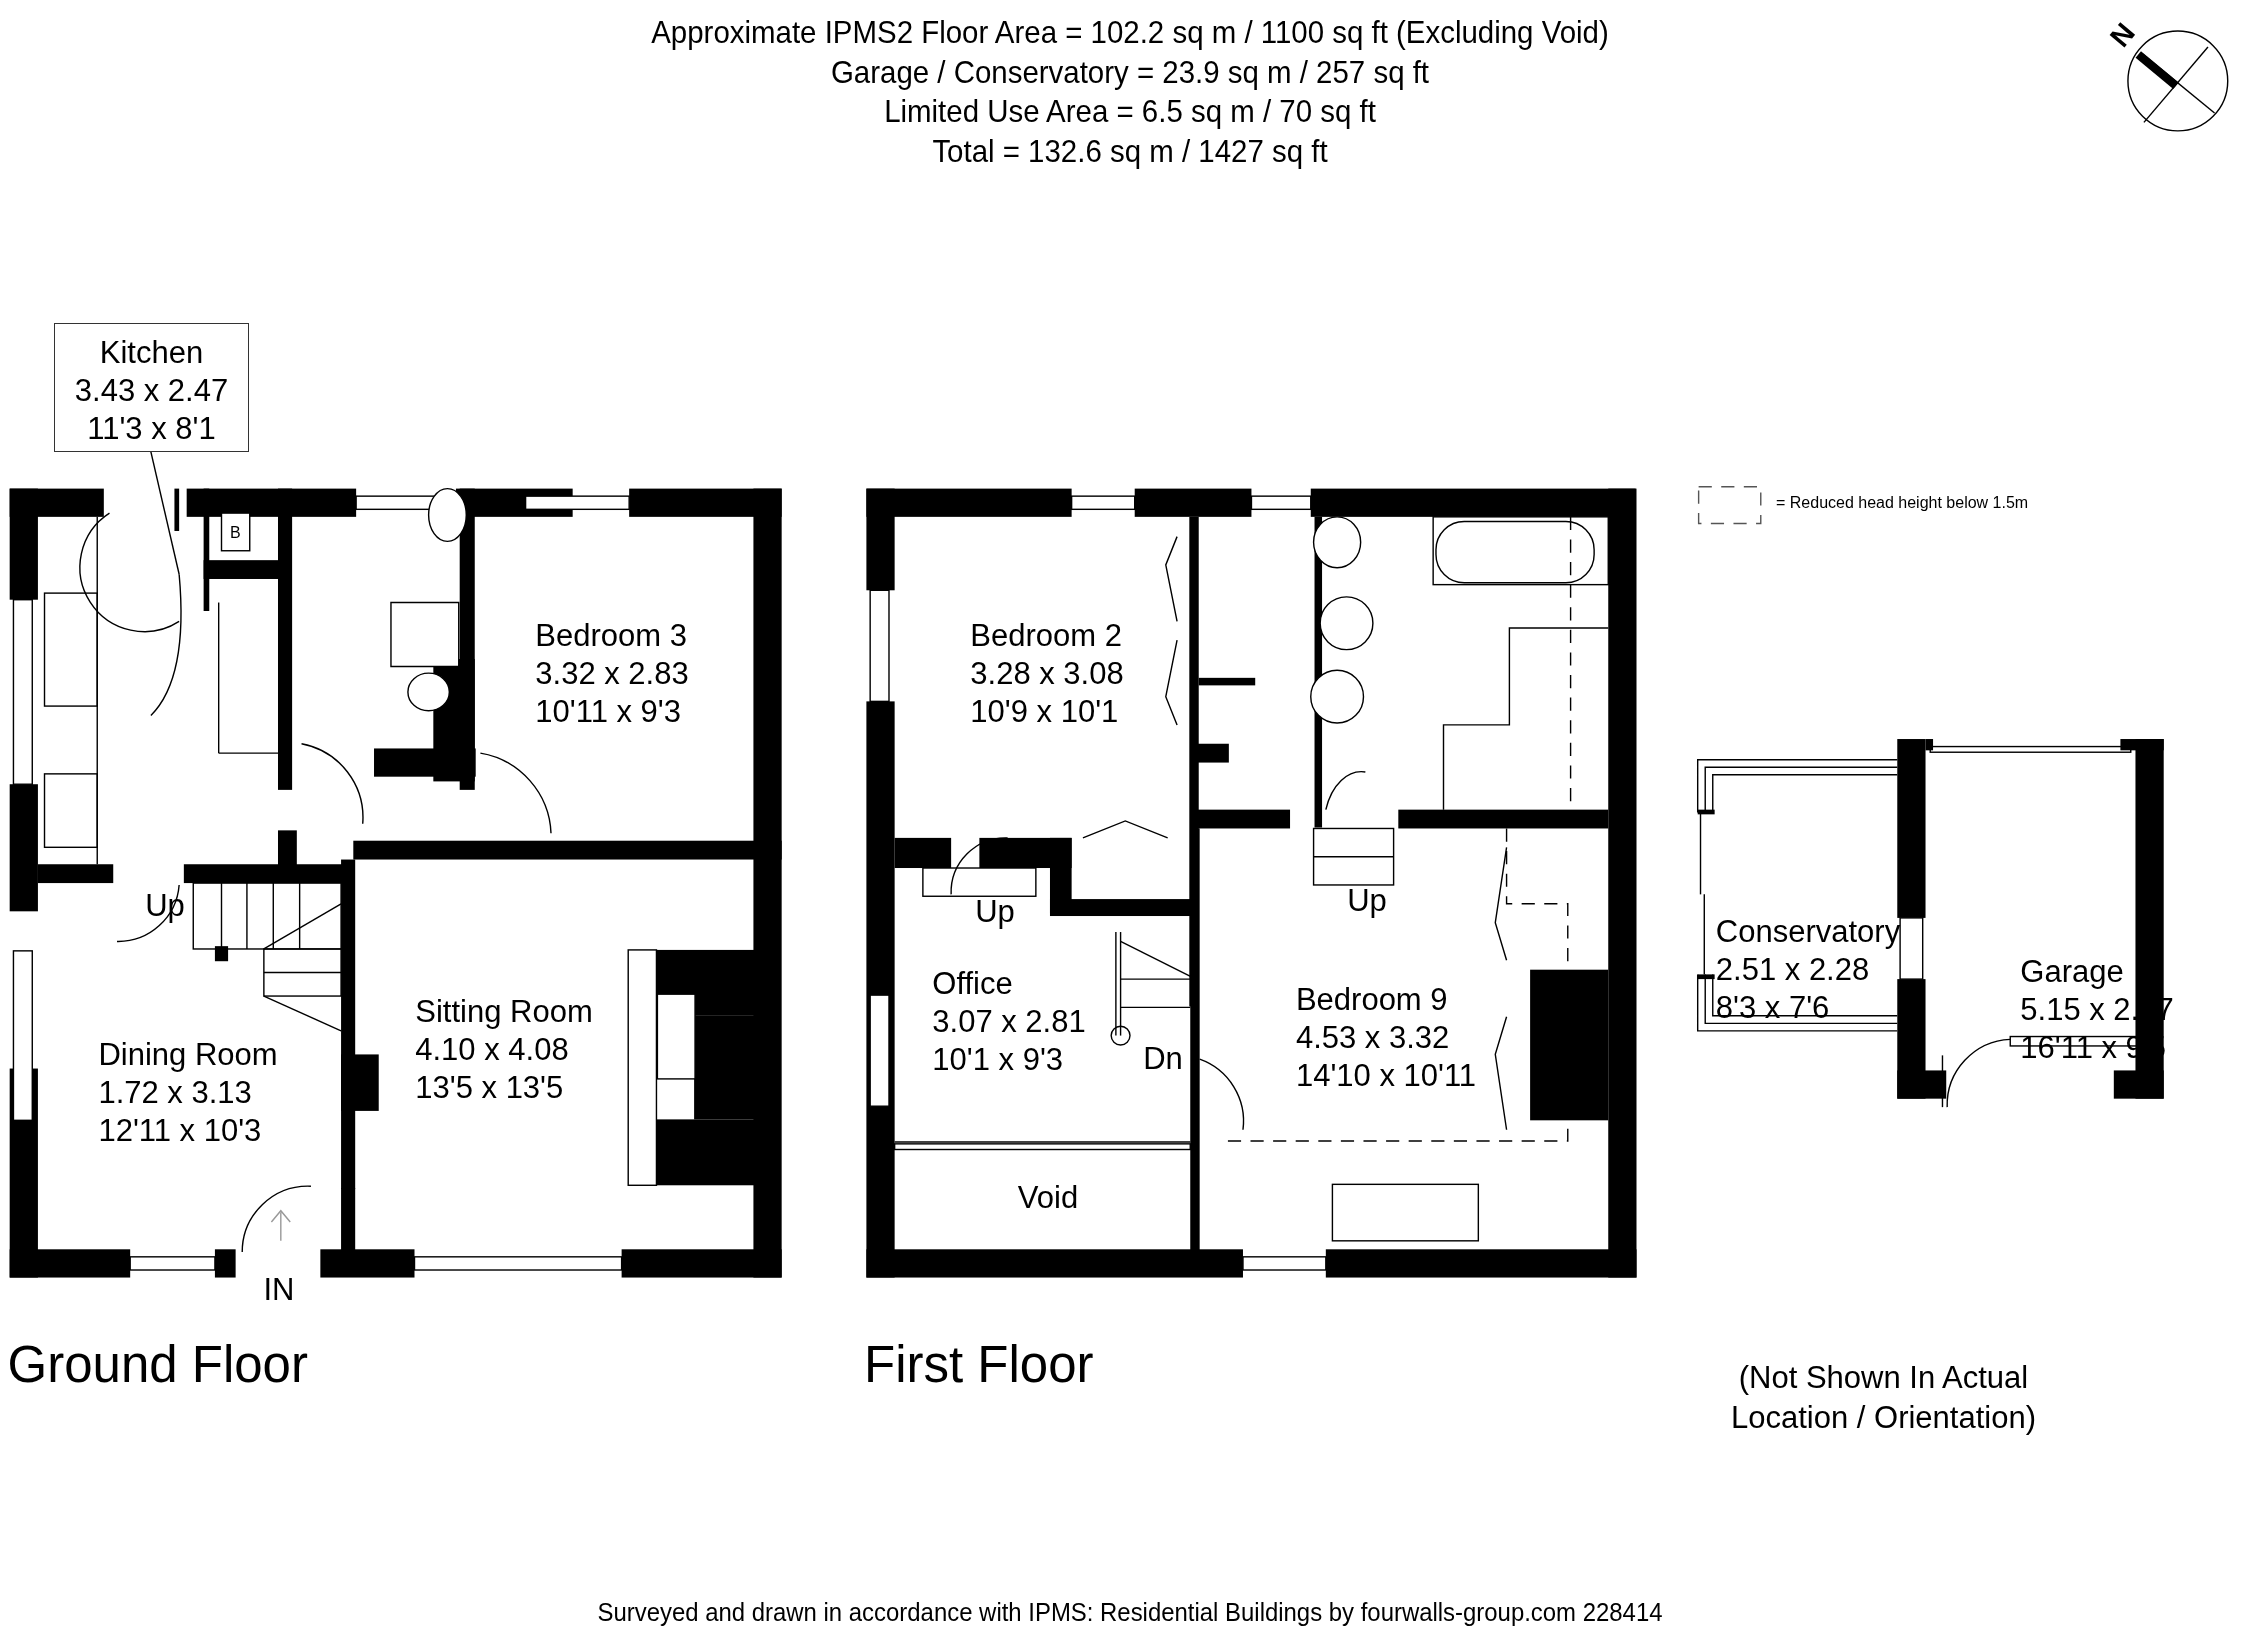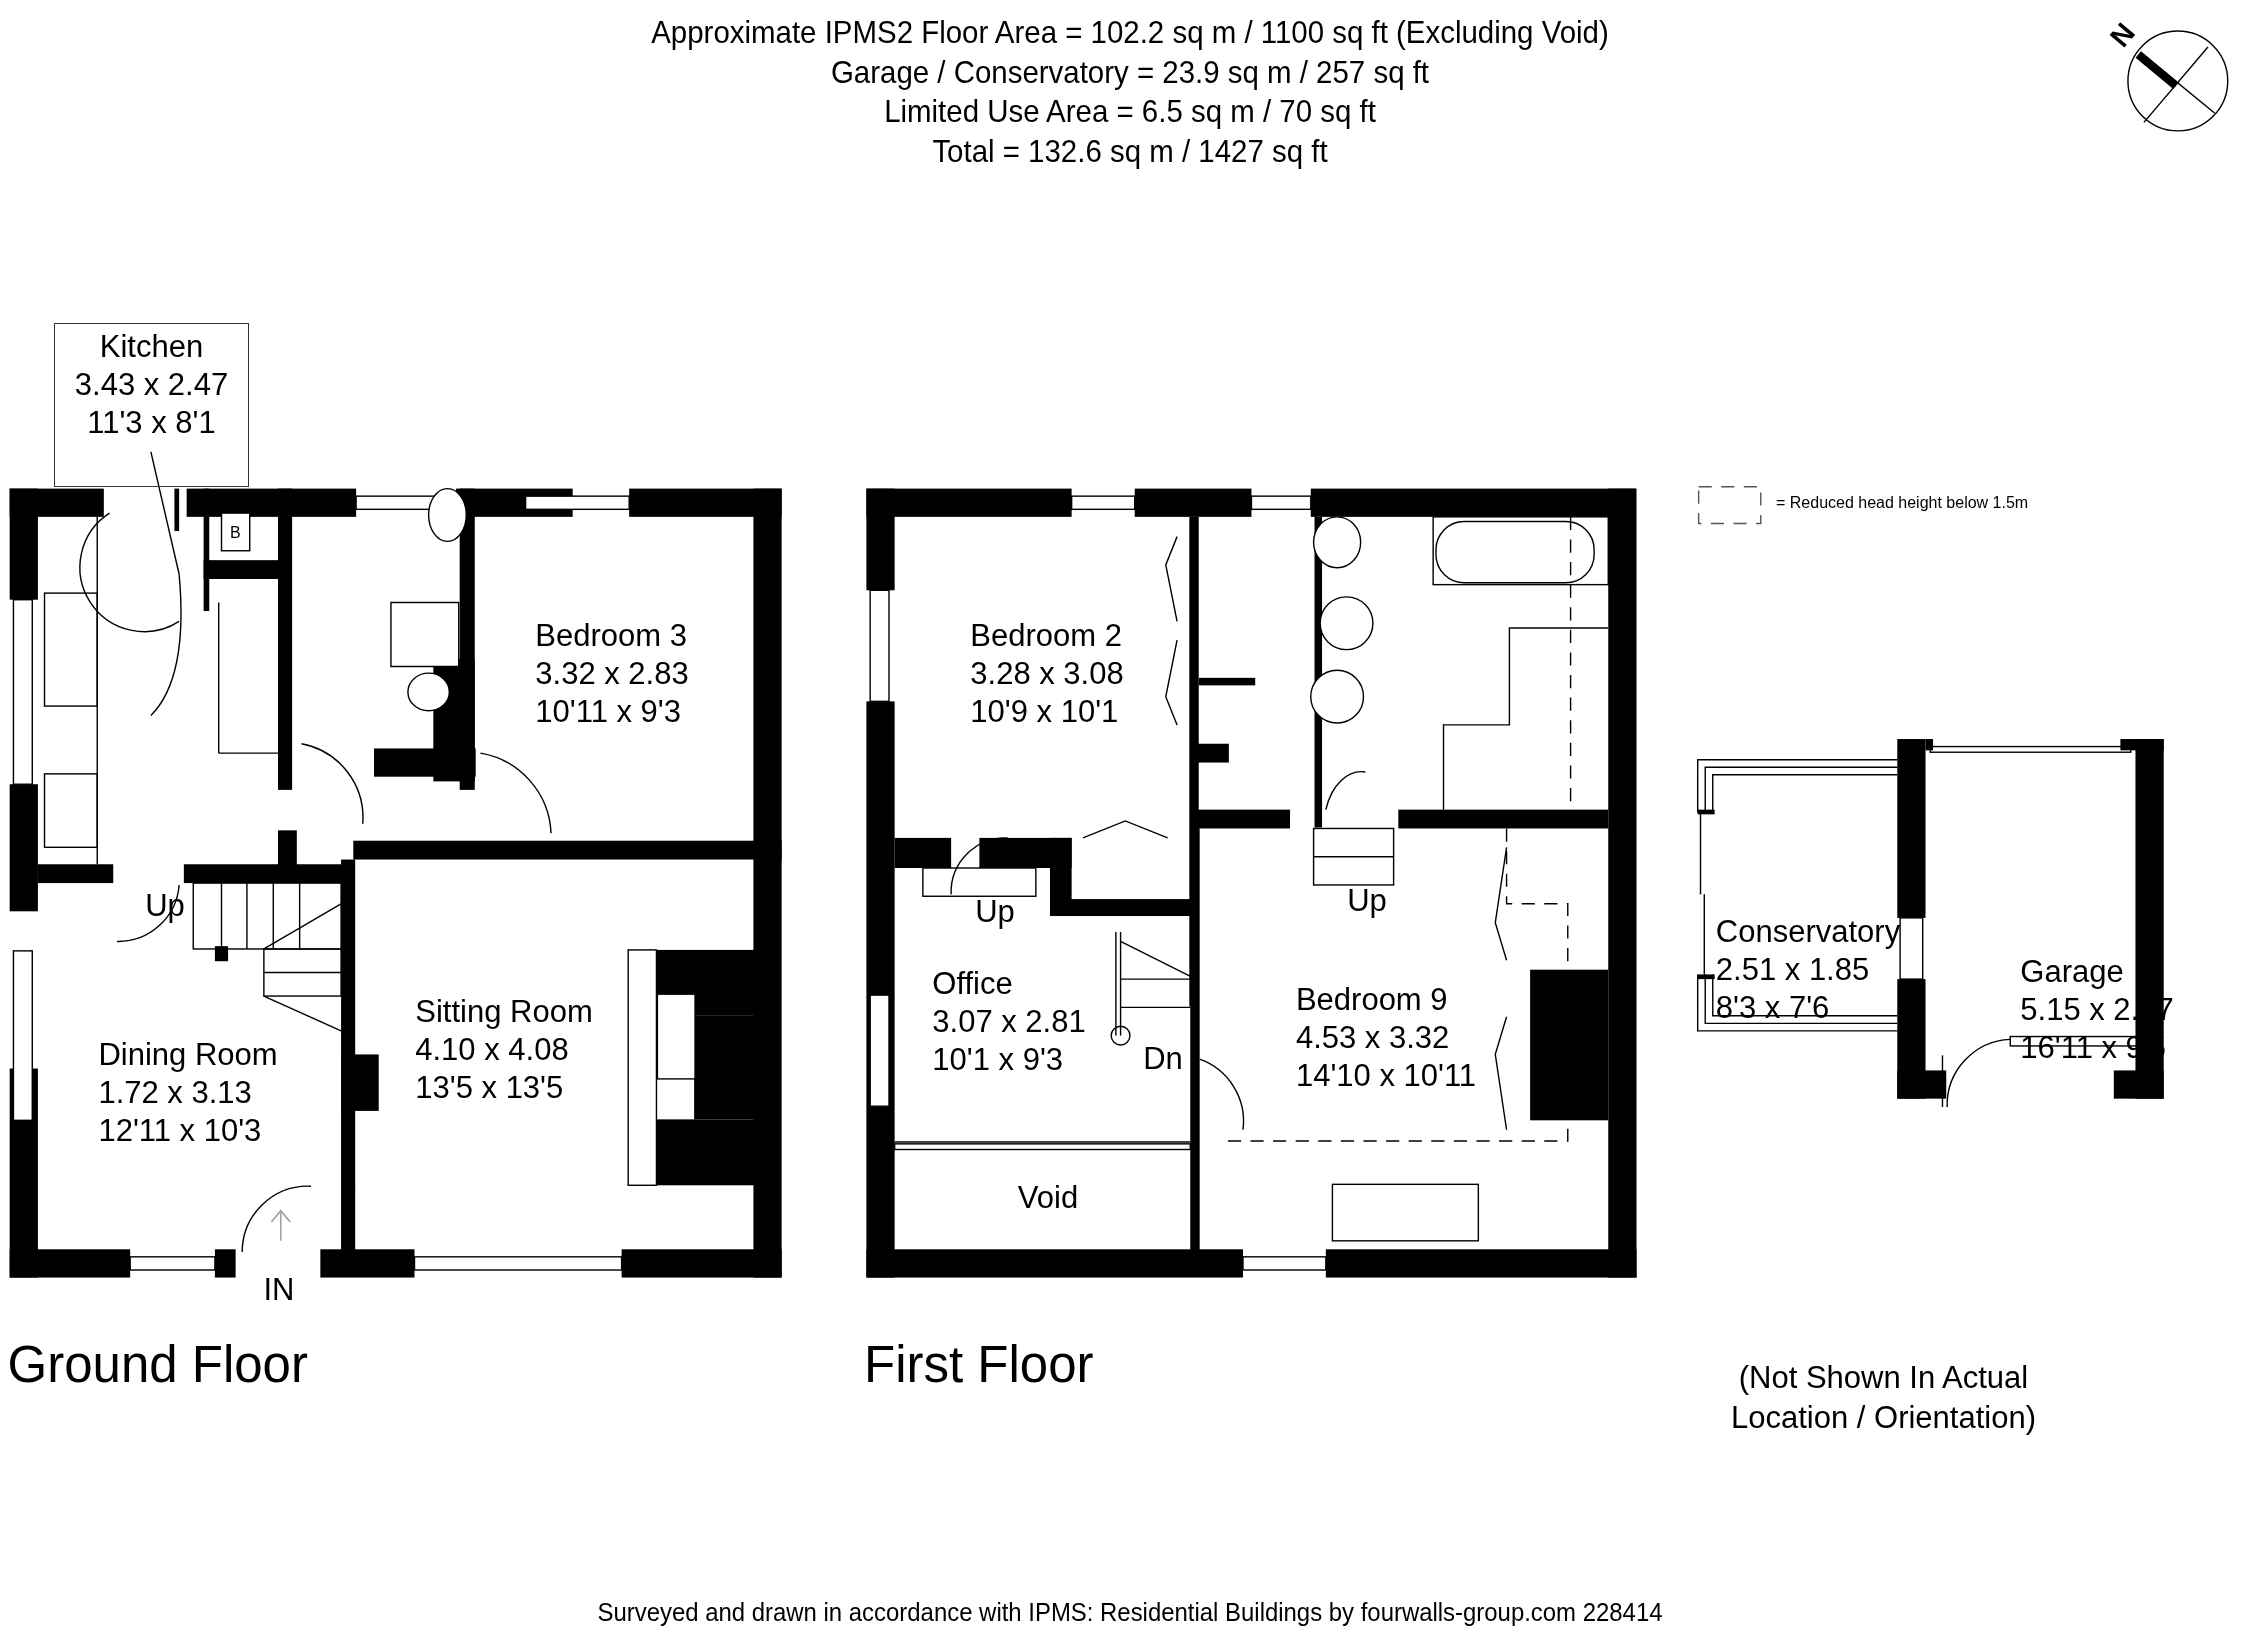--- a/index.html
+++ b/index.html
@@ -5,21 +5,21 @@
   html,body{margin:0;padding:0;background:#fff;}
   body{width:2260px;height:1640px;position:relative;overflow:hidden;font-family:"Liberation Sans",sans-serif;color:#000;}
   .hdr{position:absolute;left:0;width:2260px;text-align:center;font-size:32px;line-height:38px;transform:scaleX(0.92);transform-origin:1130px 0;}
   svg{position:absolute;left:0;top:0;}
   .lbl{position:absolute;text-align:left;font-size:31px;line-height:38px;white-space:nowrap;transform:translateX(-50%);}
   .lbl div{display:block;}
   .floor-title{position:absolute;font-size:51px;line-height:56px;}
   .small{position:absolute;font-size:16px;line-height:22.6px;white-space:nowrap;}
   .foot{position:absolute;left:0;width:2260px;top:1597px;text-align:center;font-size:26px;transform:scaleX(0.92);transform-origin:1130px 0;}
   .note{position:absolute;left:1731px;top:1358px;font-size:31px;line-height:40px;text-align:center;}
-  .kitbox{position:absolute;left:54px;top:323px;width:195px;height:164px;border:1.9px solid #333;box-sizing:border-box;text-align:center;font-size:31px;line-height:38px;padding-top:4px;}
+  .kitbox{position:absolute;left:54px;top:323px;width:195px;height:129px;border:1.9px solid #333;box-sizing:border-box;text-align:center;font-size:31px;line-height:38px;padding-top:10px;}
 </style>
 </head>
 <body>
 
 <div class="hdr" style="top:13px">Approximate IPMS2 Floor Area = 102.2 sq m / 1100 sq ft (Excluding Void)</div>
 <div class="hdr" style="top:53px">Garage / Conservatory = 23.9 sq m / 257 sq ft</div>
 <div class="hdr" style="top:92px">Limited Use Area = 6.5 sq m / 70 sq ft</div>
 <div class="hdr" style="top:132px">Total = 132.6 sq m / 1427 sq ft</div>
 
 <svg width="2260" height="1640" viewBox="0 0 2400 1742">
@@ -256,21 +256,21 @@
     <div>14'10 x 10'11</div>
 </div>
 <div class="lbl" style="left:1048px;top:1179px">Void</div>
 <div class="lbl" style="left:995px;top:893px">Up</div>
 <div class="lbl" style="left:1367px;top:882px">Up</div>
 <div class="lbl" style="left:1163px;top:1040px">Dn</div>
 <div class="floor-title" style="left:864px;top:1337px">First Floor</div>
 
 <div class="lbl" style="left:1808px;top:913px">
   <div>Conservatory</div>
-    <div>2.51 x 1.85</div>
+    <div>2.51 x 2.28</div>
     <div>8'3 x 7'6</div>
 </div>
 <div class="lbl" style="left:2097px;top:953px">
   <div>Garage</div>
     <div>5.15 x 2.87</div>
     <div>16'11 x 9'5</div>
 </div>
 <div class="note">
   <div>(Not Shown In Actual</div>
   <div>Location / Orientation)</div>

